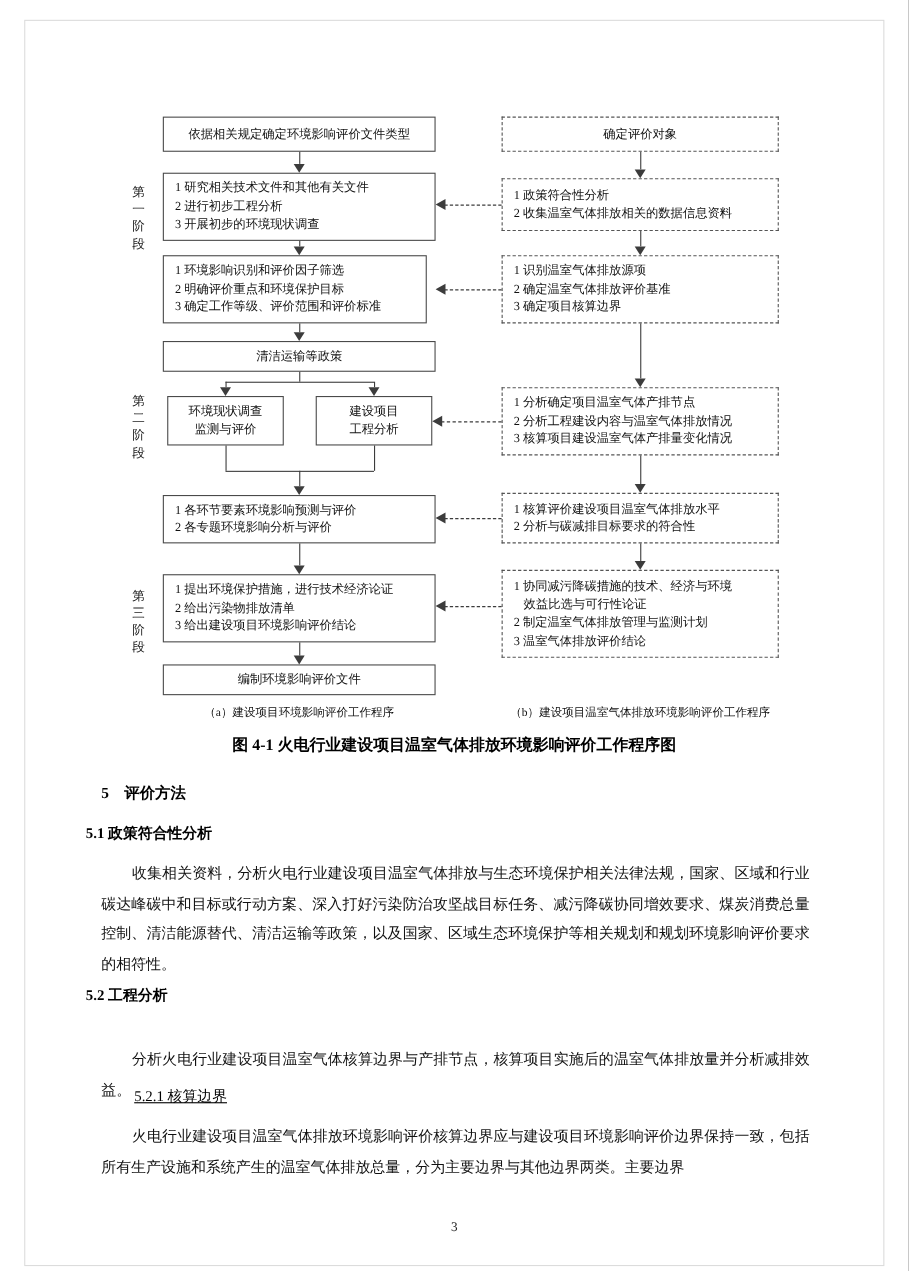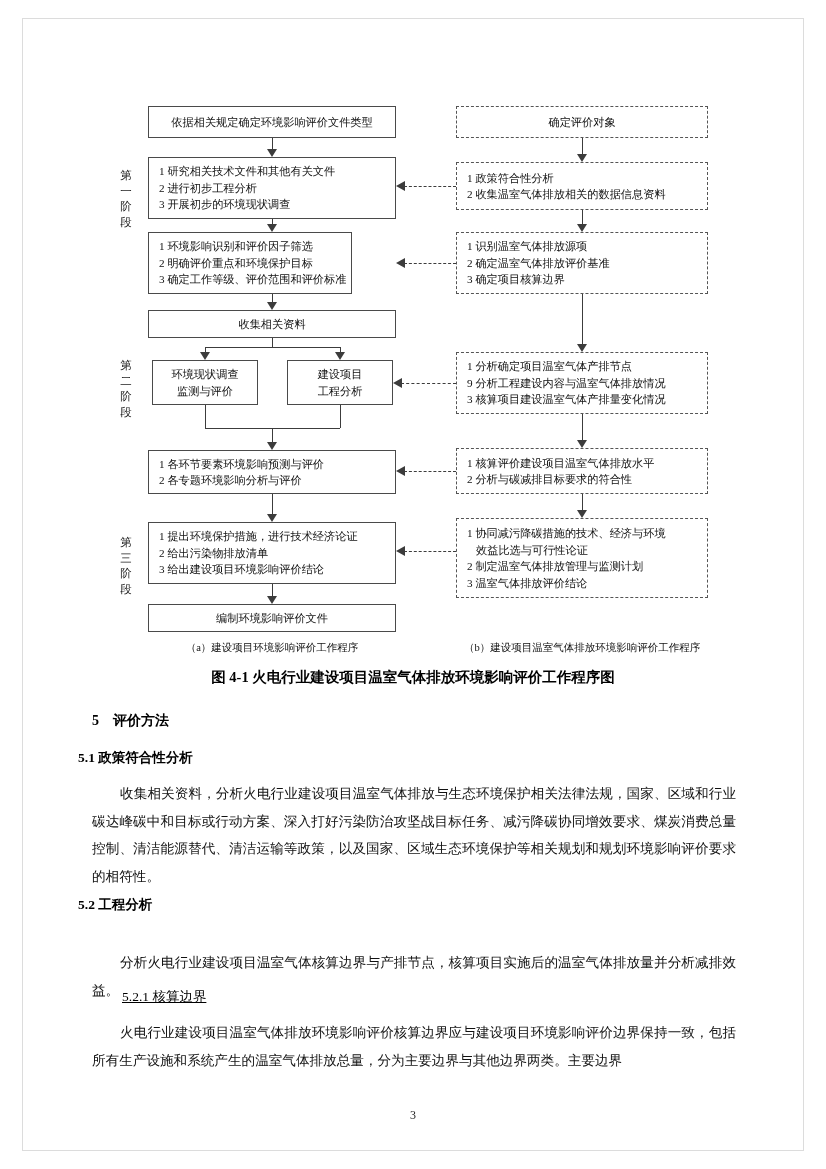--- a/index.html
+++ b/index.html
@@ -201,28 +201,28 @@
     <div class="box solid center" style="left:148px; top:106px; width:248px; height:32px;">
       <div class="ln">依据相关规定确定环境影响评价文件类型</div>
     </div>
 
     <div class="box solid listbox" style="left:148px; top:157px; width:248px; height:62px;">
       <div class="ln">1 研究相关技术文件和其他有关文件</div>
       <div class="ln">2 进行初步工程分析</div>
       <div class="ln">3 开展初步的环境现状调查</div>
     </div>
 
-    <div class="box solid listbox" style="left:148px; top:232px; width:204px; height:62px;">
+    <div class="box solid listbox" style="left:148px; top:232px; width:240px; height:62px;">
       <div class="ln">1 环境影响识别和评价因子筛选</div>
       <div class="ln">2 明确评价重点和环境保护目标</div>
       <div class="ln">3 确定工作等级、评价范围和评价标准</div>
     </div>
 
     <div class="box solid center" style="left:148px; top:310px; width:248px; height:28px;">
-      <div class="ln">收集相关资料</div>
+      <div class="ln">清洁运输等政策</div>
     </div>
 
     <div class="box solid center" style="left:152px; top:360px; width:106px; height:45px;">
       <div class="ln">环境现状调查</div>
       <div class="ln">监测与评价</div>
     </div>
 
     <div class="box solid center" style="left:287px; top:360px; width:106px; height:45px;">
       <div class="ln">建设项目</div>
       <div class="ln">工程分析</div>
@@ -253,21 +253,21 @@
     </div>
 
     <div class="box dashed listbox" style="left:456px; top:232px; width:252px; height:62px;">
       <div class="ln">1 识别温室气体排放源项</div>
       <div class="ln">2 确定温室气体排放评价基准</div>
       <div class="ln">3 确定项目核算边界</div>
     </div>
 
     <div class="box dashed listbox" style="left:456px; top:352px; width:252px; height:62px;">
       <div class="ln">1 分析确定项目温室气体产排节点</div>
-      <div class="ln">9 分析工程建设内容与温室气体排放情况</div>
+      <div class="ln">2 分析工程建设内容与温室气体排放情况</div>
       <div class="ln">3 核算项目建设温室气体产排量变化情况</div>
     </div>
 
     <div class="box dashed listbox" style="left:456px; top:448px; width:252px; height:46px;">
       <div class="ln">1 核算评价建设项目温室气体排放水平</div>
       <div class="ln">2 分析与碳减排目标要求的符合性</div>
     </div>
 
     <div class="box dashed listbox" style="left:456px; top:518px; width:252px; height:80px;">
       <div class="ln">1 协同减污降碳措施的技术、经济与环境</div>

